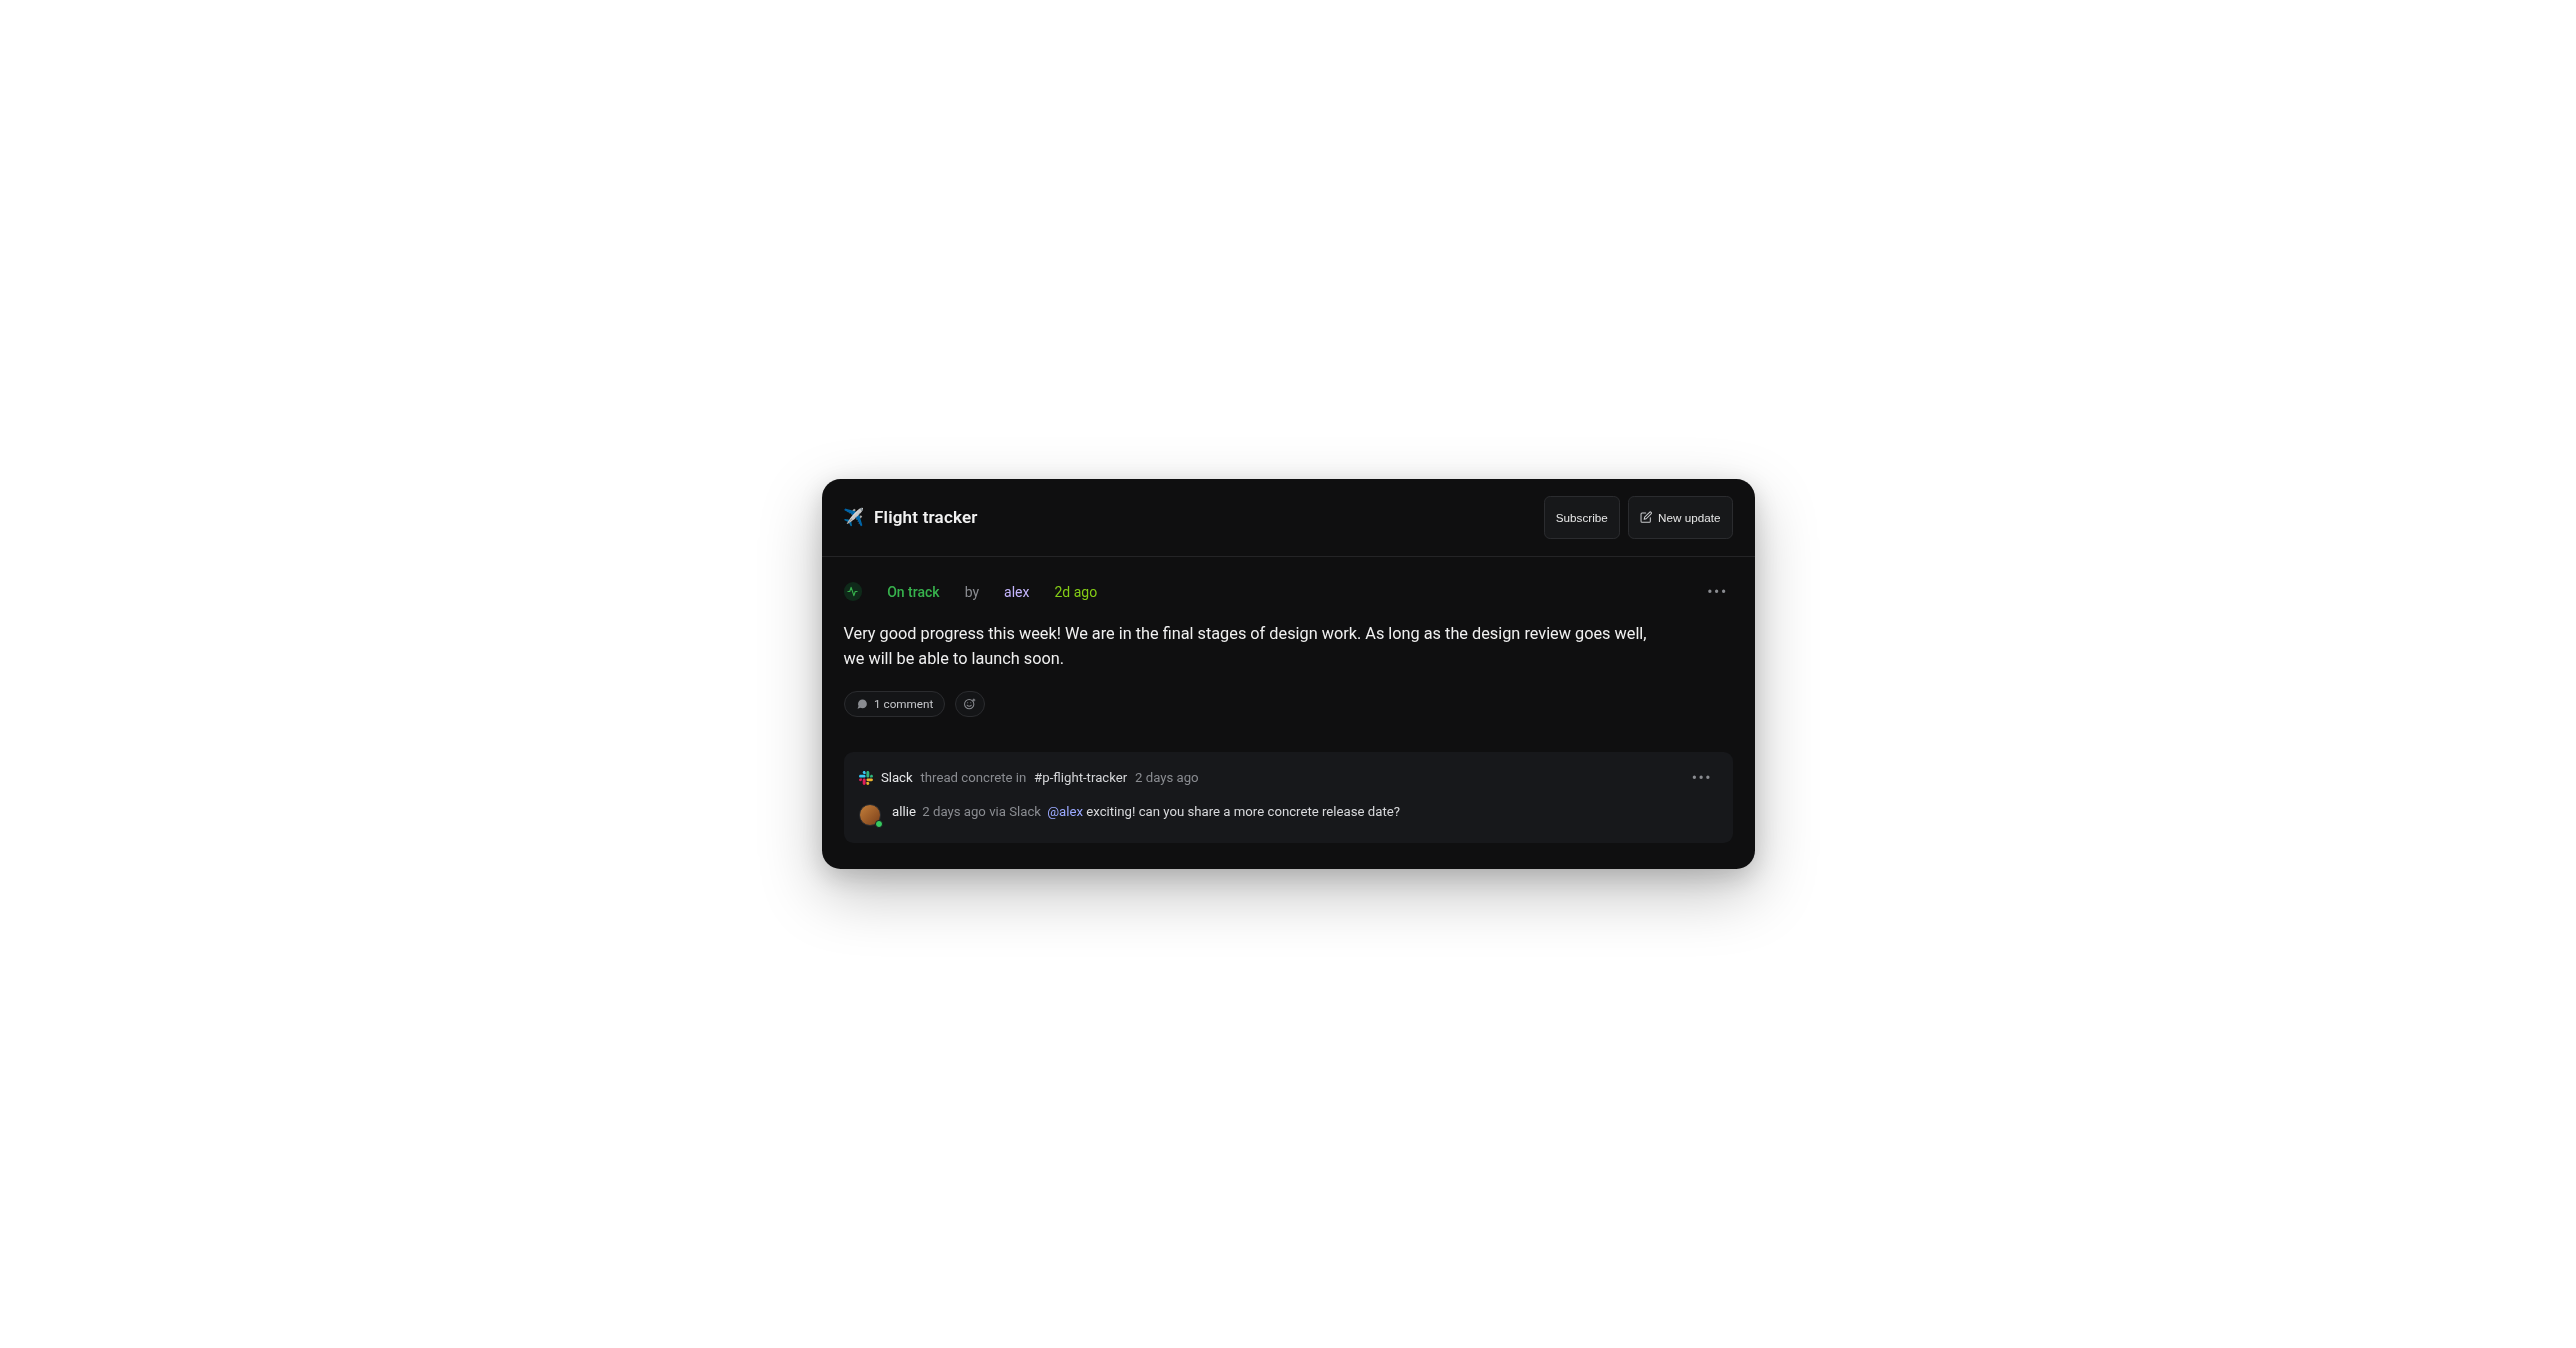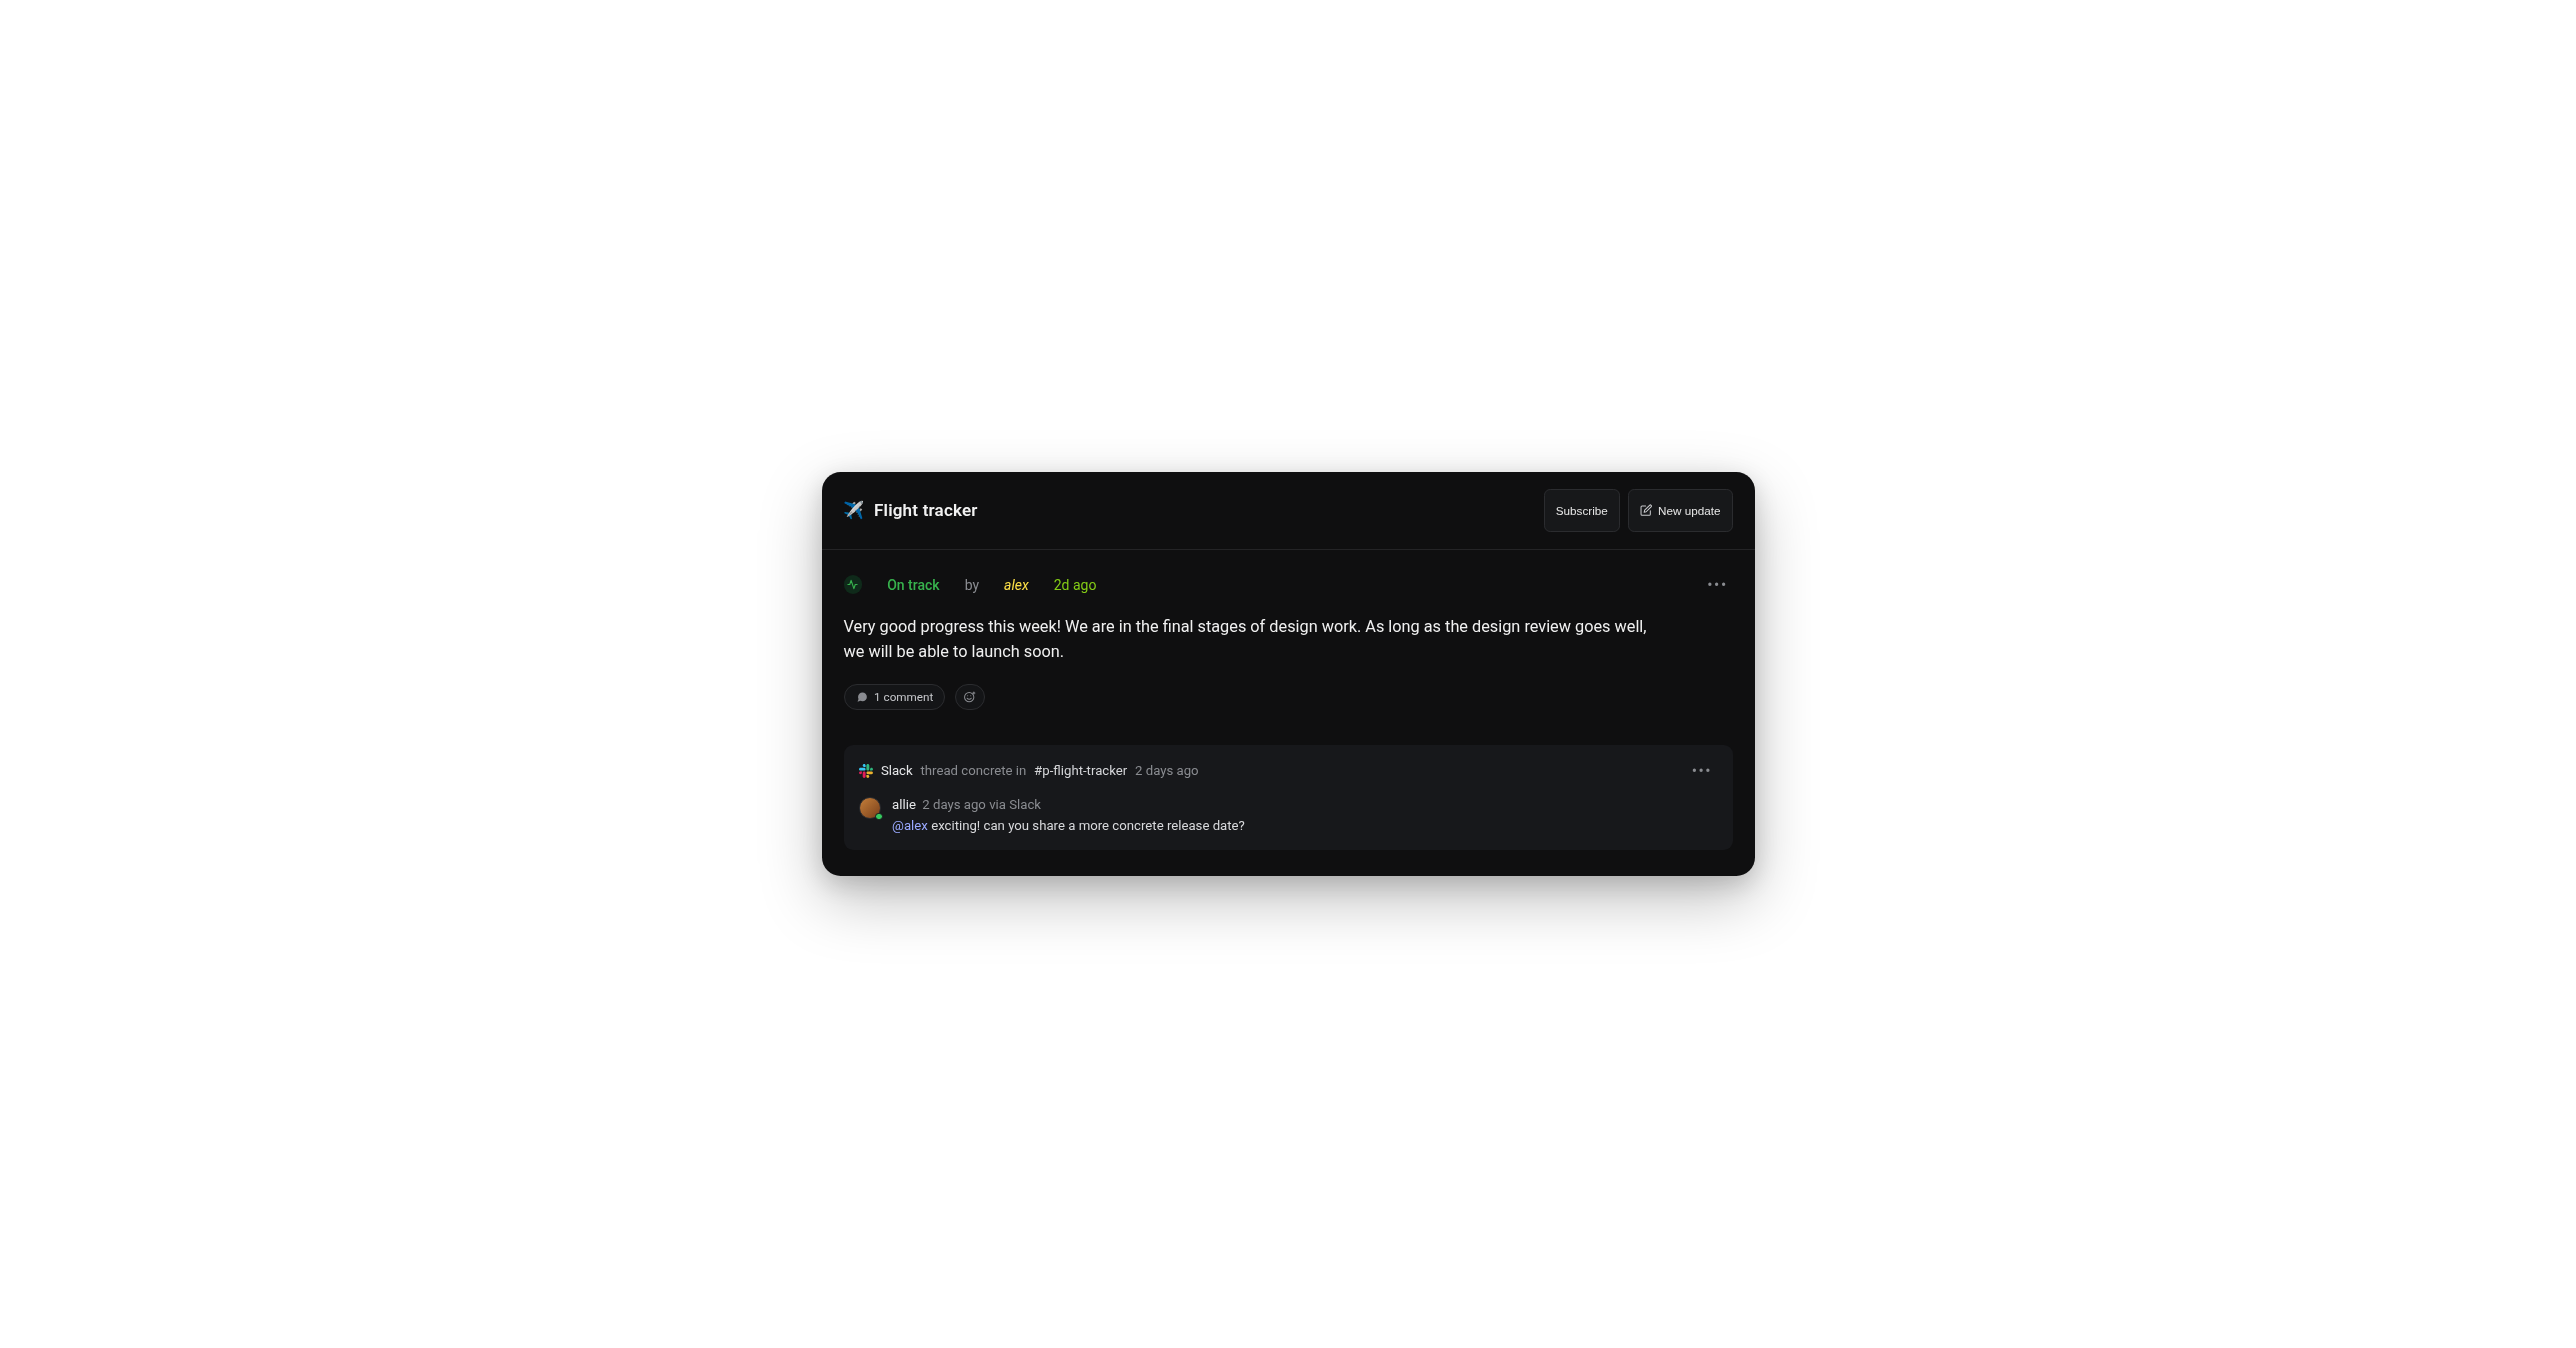--- a/index.html
+++ b/index.html
@@ -62,21 +62,21 @@
   }
   .status-left { display: flex; align-items: center; gap: 25px; font-size: 14px; }
   .status-badge {
     width: 18.7px; height: 18.7px; border-radius: 50%;
     background: #0f2a1a;
     display: inline-flex; align-items: center; justify-content: center;
   }
   .status-badge svg { width: 11px; height: 11px; }
   .status-text { color: #37b24d; font-weight: 500; }
   .by-text { color: #8a8c91; }
-  .author-text { color: #fde047; font-style: italic; }
+  .author-text { color: #c4b5fd; }
   .time-text { color: #84cc16; }
   .dots { color: #8a8c91; font-size: 15.6px; letter-spacing: 1.6px; cursor: pointer; padding: 3.1px 4.7px; }
   .update-text {
     color: #f0f0f0;
     font-size: 16.3px;
     line-height: 1.55;
     margin-bottom: 20px;
     max-width: 809px;
   }
   .meta-row { display: flex; gap: 9.3px; margin-bottom: 35px; }
@@ -122,21 +122,21 @@
   .avatar {
     width: 22px; height: 22px; border-radius: 50%;
     background: linear-gradient(135deg,#c47f3a,#7a3f1a);
     border: 0.8px solid #2b2c2f;
   }
   .presence {
     position: absolute; right: -1.6px; bottom: -1.6px;
     width: 7.8px; height: 7.8px; border-radius: 50%;
     background: #36c95f; border: 1.6px solid #17181b;
   }
-  .comment-body { display: flex; flex-direction: column; gap: 6.2px; }
+  .comment-body { display: flex; flex-direction: row; gap: 6.2px; }
   .comment-meta { font-size: 13.2px; }
   .c-author { color: #e5e6e8; margin-right: 3.1px; }
   .c-muted { color: #8a8c91; }
   .comment-text { font-size: 13.2px; color: #d8d9dc; }
   .mention { color: #9aa9ff; }
 </style>
 </head>
 <body>
 
 <div class="card">

